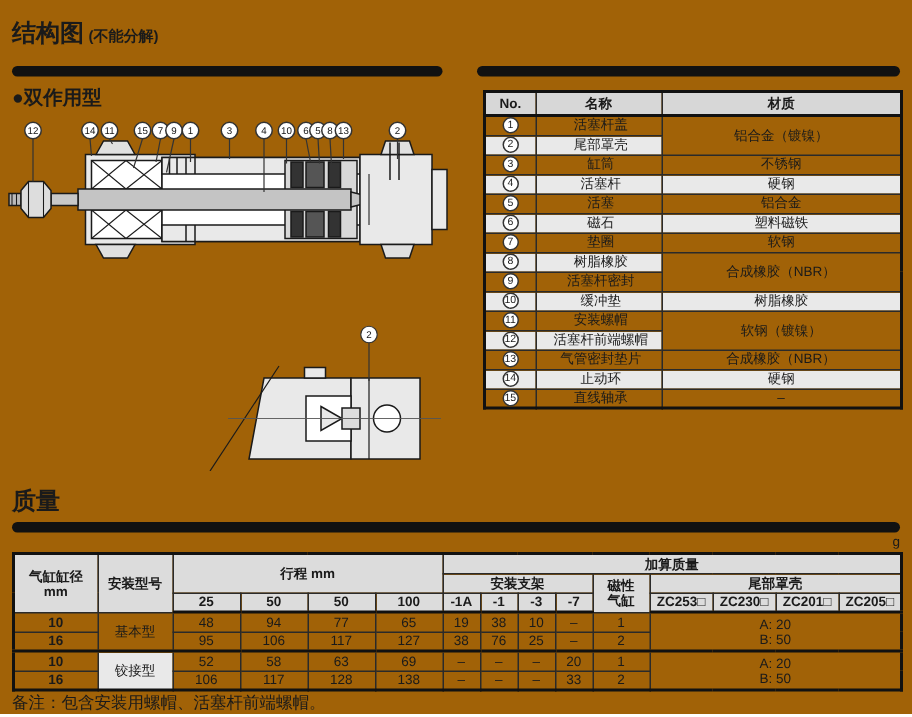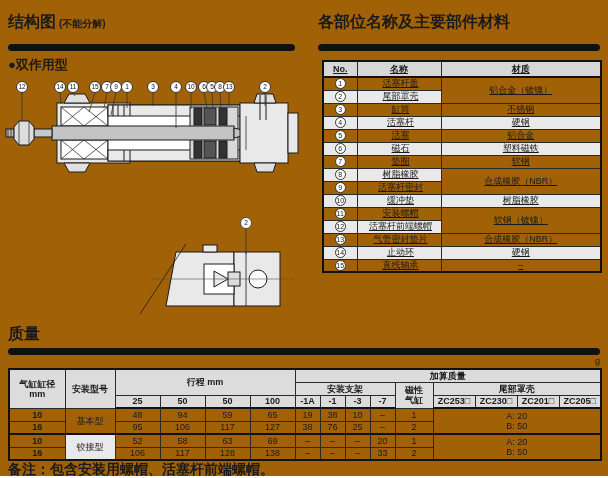--- a/index.html
+++ b/index.html
@@ -17,21 +17,21 @@
   svg text { font-family:"Liberation Sans","DejaVu Sans",sans-serif; }
 
   
   table { border-collapse:collapse; table-layout:fixed; }
   .materials-table {
     position:absolute; left:322px; top:60px; width:278px;
     font-size:9px;
   }
   .materials-table th, .materials-table td {
     border:1px solid #2a2a2a; text-align:center; vertical-align:middle;
-    height:13px; line-height:11px; padding:0 2px; overflow:hidden; white-space:nowrap;text-decoration:underline;
+    height:13px; line-height:11px; padding:0 2px; overflow:hidden; white-space:nowrap;
   }
   .materials-table th { background:#d7d7d7; height:16px; font-weight:bold; }
   .materials-table { border:2px solid #111; }
   .materials-table thead th { border-bottom:2px solid #111; }
   .materials-table td.name { text-align:center; padding-left:5px; }
   .materials-table td.shade { background:#e9e9e9; }
   .circled {
     display:inline-flex; width:11px; height:11px; border:1px solid #333; border-radius:50%;
     align-items:center; justify-content:center; font-size:7px; line-height:1;
     background:#fff; vertical-align:middle;
@@ -45,21 +45,21 @@
     border:1px solid #2a2a2a; text-align:center; vertical-align:middle;
     height:13px; line-height:10px; padding:0 1px; overflow:hidden; white-space:nowrap;
   }
   .mass-table { border:2px solid #111; }
   .mass-table th { background:#dcdcdc; font-weight:bold; }
   .mass-table thead tr:last-child th { border-bottom:2px solid #111; }
   .mass-table tr.group-sep td { border-top:2px solid #111; }
   .mass-table td.shade { background:#e9e9e9; }
   .mass-table td.bore { font-weight:bold; }
   .unit-label { position:absolute; left:8px; top:356px; width:592px; text-align:right; font-size:9px; }
-  .note { position:absolute; left:8px; top:461px; font-size:14px; font-weight:bold; white-space:nowrap; }
+  .note { position:absolute; left:8px; top:461px; font-size:11px; font-weight:normal; white-space:nowrap; }
 </style>
 </head>
 <body>
 
 <div class="page">
 
   <div class="sec-title" style="left:8px; top:12px;">
     <span>结构图</span><span class="small-note">(不能分解)</span>
   </div>
   <div class="black-bar" style="left:8px; top:44px; width:287px;"></div>
@@ -219,21 +219,20 @@
       <line x1="186" y1="30" x2="140" y2="100" stroke-width="0.8"></line>
     </g>
     <line x1="152" y1="65" x2="294" y2="65" stroke="#555" stroke-width="0.6"></line>
     <line x1="246" y1="14" x2="246" y2="40" stroke="#333" stroke-width="0.8"></line>
     <g>
       <circle cx="246" cy="9" r="5.5" fill="#fff" stroke="#333" stroke-width="0.8"></circle>
       <text x="246" y="11.3" font-size="6.5" text-anchor="middle" fill="#111">2</text>
     </g>
   </svg>
 
-  <div class="sec-title" style="left:318px; top:12px;">各部位名称及主要部件材料</div>
   <div class="black-bar" style="left:318px; top:44px; width:282px;"></div>
 
   <table class="materials-table">
     <colgroup>
         <col style="width:34px">
         <col style="width:84px">
         <col style="width:160px">
       </colgroup>
     <thead>
       <tr>
@@ -372,21 +371,21 @@
         <th>ZC201□</th>
         <th>ZC205□</th>
       </tr>
     </thead>
     <tbody>
       <tr>
         <td class="bore">10</td>
         <td rowspan="2">基本型</td>
         <td>48</td>
         <td>94</td>
-        <td>59</td>
+        <td>77</td>
         <td>65</td>
         <td>19</td>
         <td>38</td>
         <td>10</td>
         <td>–</td>
         <td>1</td>
         <td rowspan="2" colspan="4">
           <span>A: 20</span><br>
           <span>B: 50</span>
         </td>

